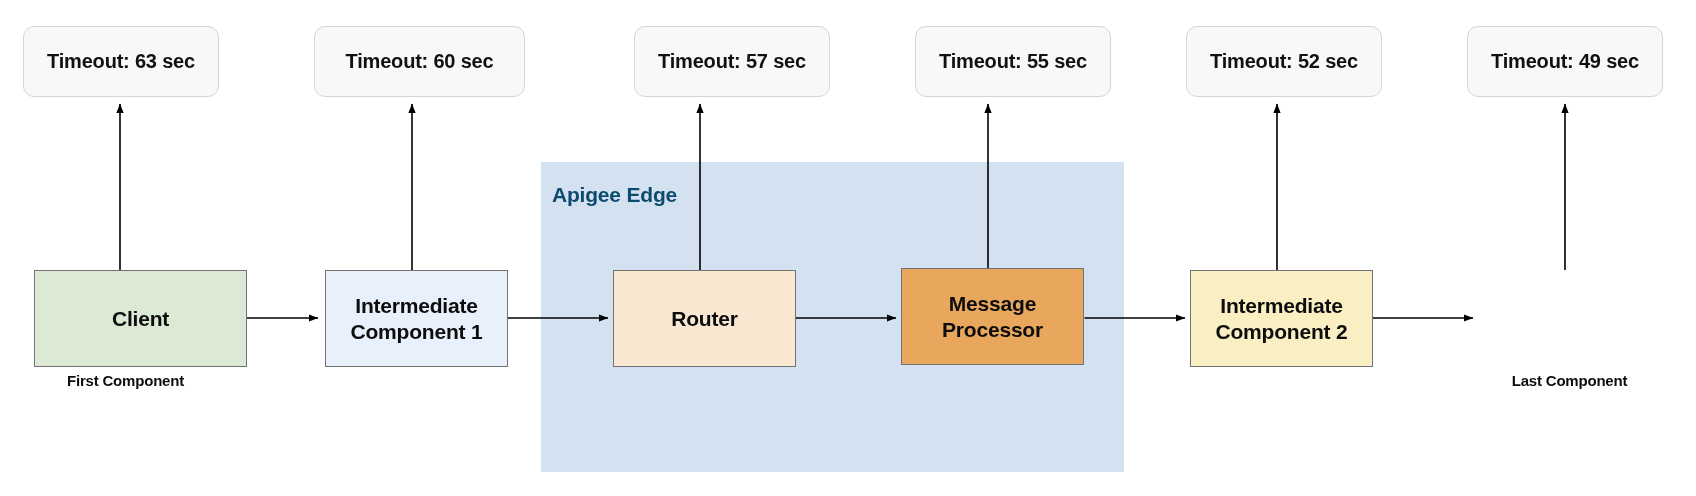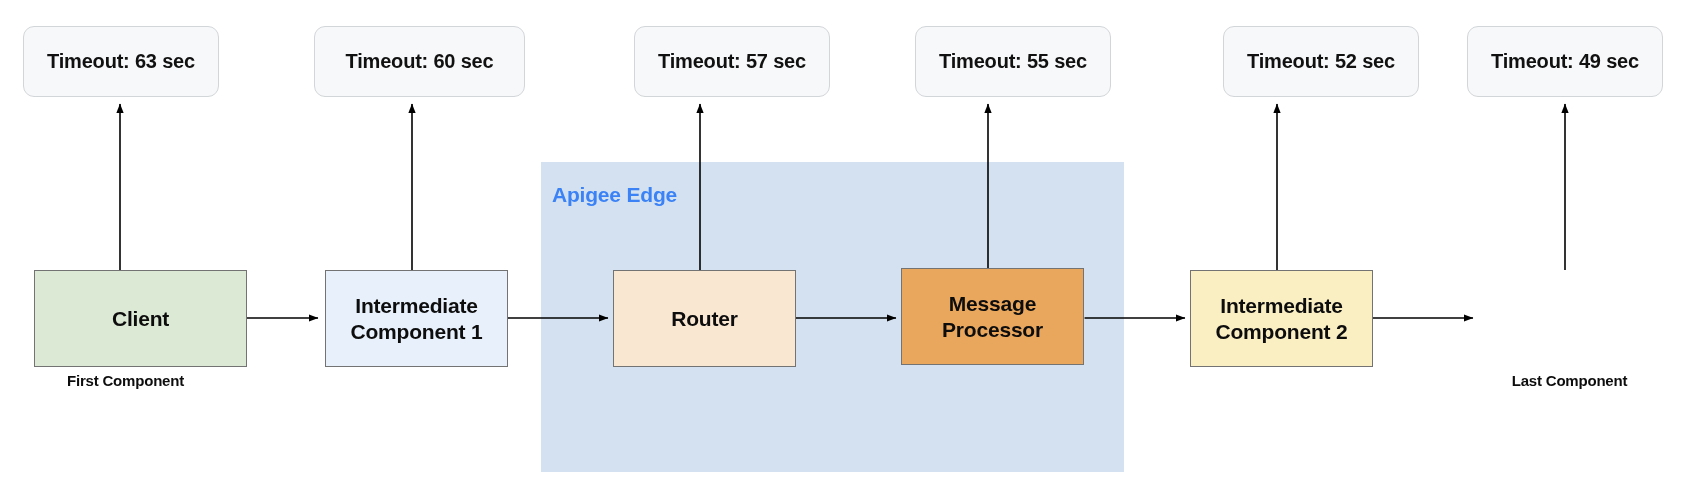--- a/index.html
+++ b/index.html
@@ -27,21 +27,21 @@
     width: 583px;
     height: 310px;
     background: #d4e1f0;
   }
   .group-label {
     position: absolute;
     left: 552px;
     top: 183px;
     font-size: 21px;
     font-weight: bold;
-    color: #3b82f6;
+    color: #0c4a6e;
     letter-spacing: -0.2px;
     white-space: nowrap;
   }
 
   
   .timeout-box {
     position: absolute;
     top: 26px;
     height: 71px;
     border: 1px solid #d3d6d9;
@@ -135,21 +135,21 @@
   </div>
   <div class="timeout-box" style="left:314px; width:211px;">
     <span class="timeout-text">Timeout:  60 sec</span>
   </div>
   <div class="timeout-box" style="left:602px; width:196px;margin-left:32px;">
     <span class="timeout-text">Timeout:  57 sec</span>
   </div>
   <div class="timeout-box" style="left:915px; width:196px;text-align:center;">
     <span class="timeout-text">Timeout:  55 sec</span>
   </div>
-  <div class="timeout-box" style="left:1223px; width:196px;">
+  <div class="timeout-box" style="left:1186px; width:196px;">
     <span class="timeout-text">Timeout:  52 sec</span>
   </div>
   <div class="timeout-box" style="left:1467px; width:196px;">
     <span class="timeout-text">Timeout:  49 sec</span>
   </div>
 
   <div class="node" style="left:34px; top:270px; width:213px; height:97px; background:#dce9d5;">
     <div class="node-label">
       <span>Client</span>
     </div>

